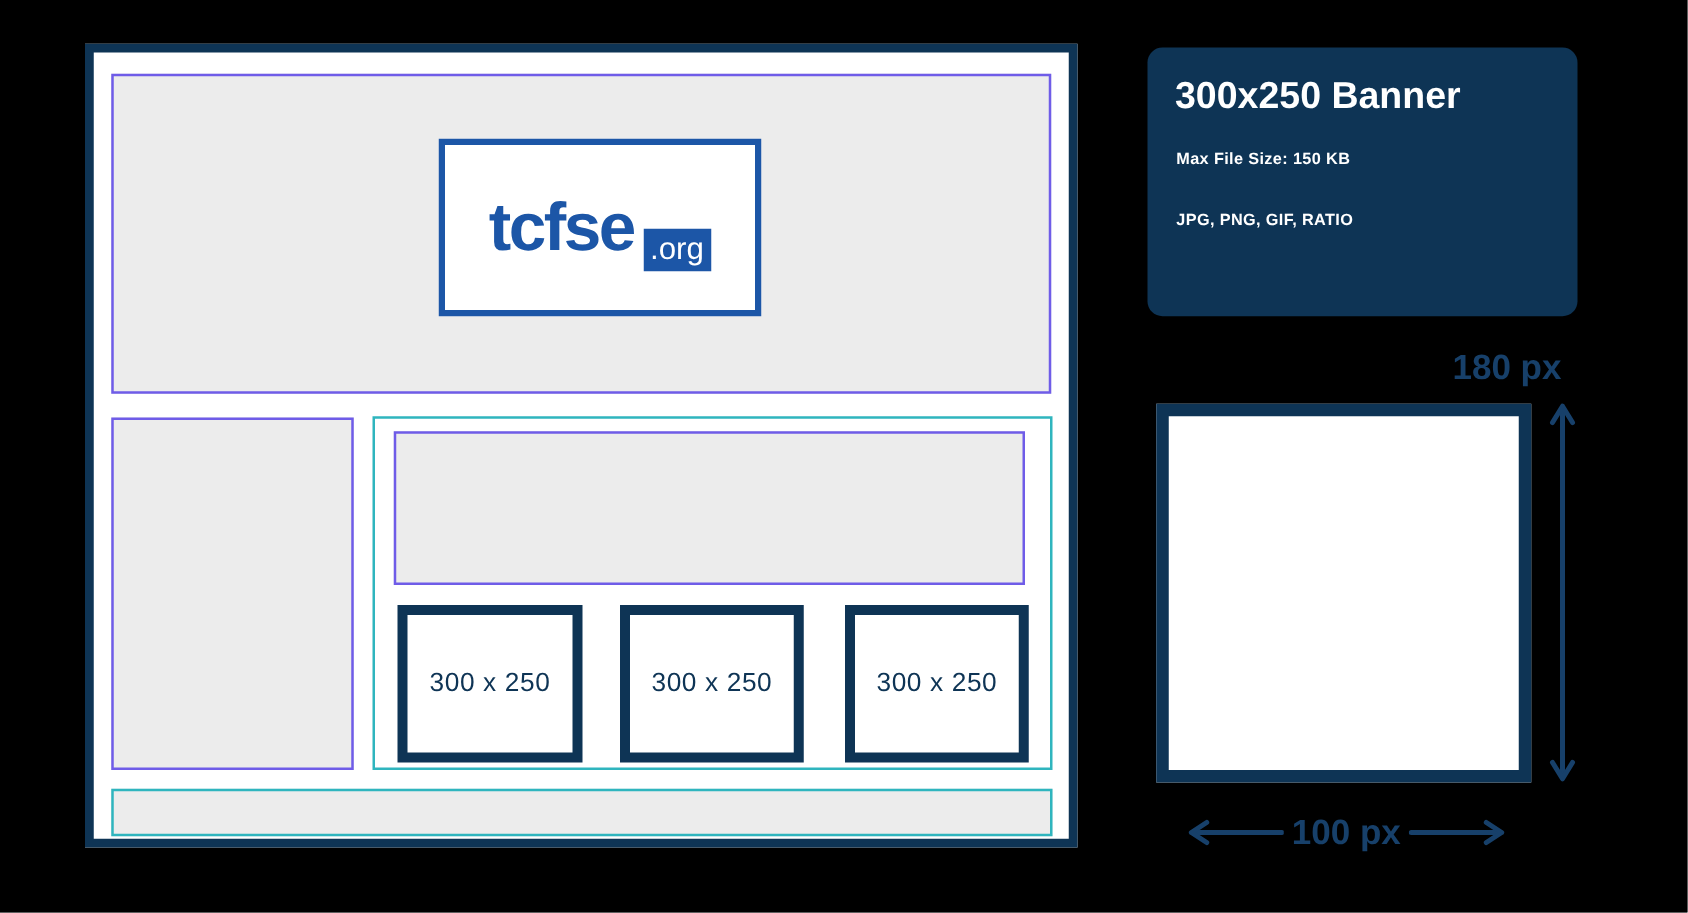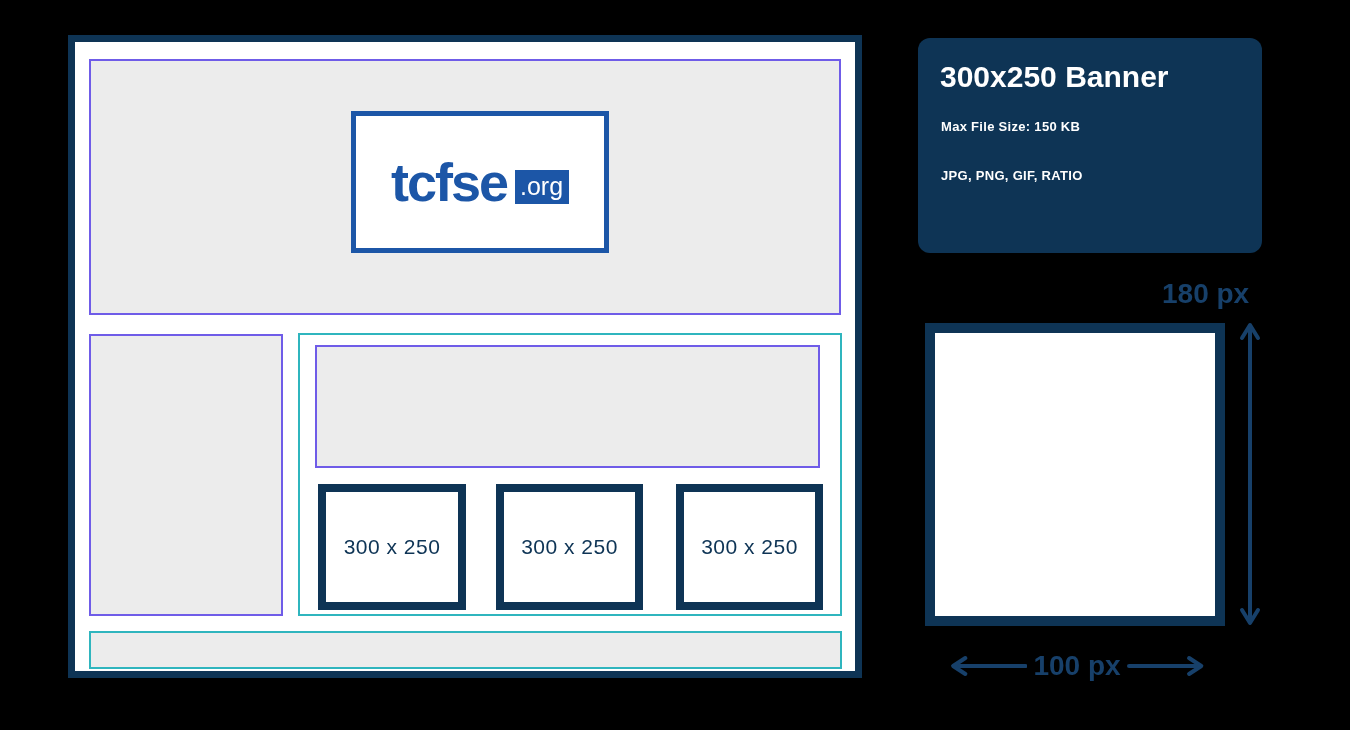--- a/index.html
+++ b/index.html
@@ -22,21 +22,21 @@
     background:var(--white);border:7px solid var(--navy);}
   .wf-header{position:absolute;left:14px;top:17px;width:752px;height:256px;
     background:var(--gray-fill);border:2px solid var(--purple);}
   .logo-box{position:absolute;left:248px;top:50px;width:258px;height:142px;
     background:var(--white);border:5px solid var(--logo-blue);
     display:flex;align-items:center;justify-content:center;margin-left:12px;}
   .logo{display:flex;align-items:center;}
   .logo-name{color:var(--logo-blue);font-weight:bold;font-size:54px;
     letter-spacing:-2px;line-height:1;}
   .logo-tld{background:var(--logo-blue);color:var(--white);font-size:25px;
-    line-height:1;padding:4px 6px 5px 5px;margin-left:8px;position:relative;top:5px;}
+    line-height:1;padding:4px 6px 5px 5px;margin-left:8px;position:relative;top:18px;}
   .wf-sidebar{position:absolute;left:14px;top:292px;width:194px;height:282px;
     background:var(--gray-fill);border:2px solid var(--purple);}
   .wf-content{position:absolute;left:223px;top:291px;width:544px;height:283px;
     background:var(--white);border:2px solid var(--teal);}
   .content-banner{position:absolute;left:15px;top:10px;width:505px;height:123px;
     background:var(--gray-fill);border:2px solid var(--purple);}
   .ad-slot{position:absolute;top:149px;height:126px;background:var(--white);
     border:8px solid var(--navy);display:flex;align-items:center;justify-content:center;
     color:var(--navy);font-size:21px;font-weight:500;letter-spacing:.5px;}
   .ad-slot.s1{left:18px;width:148px;}

